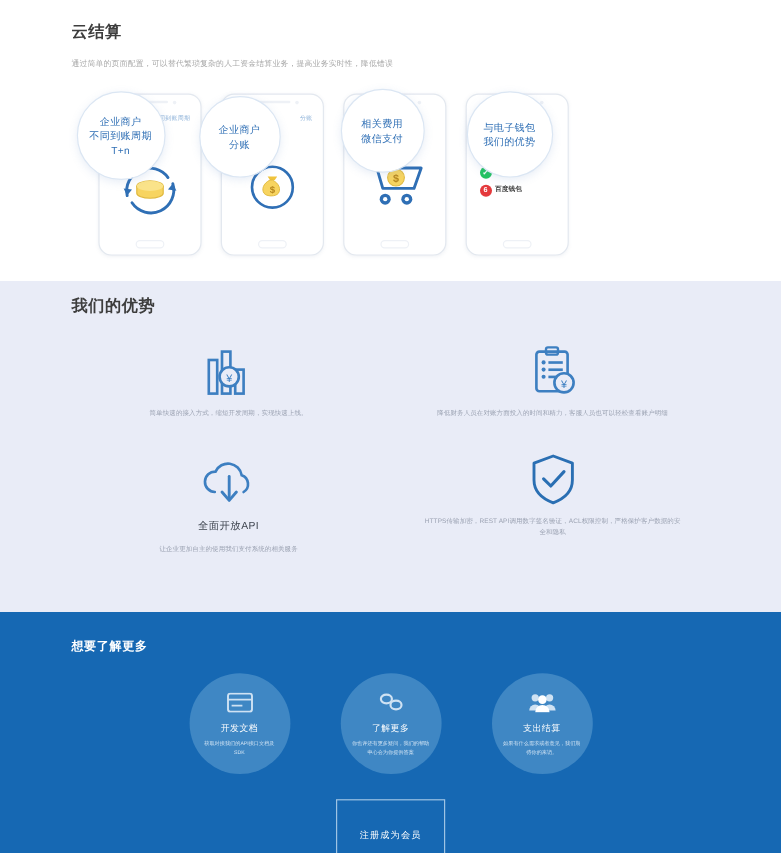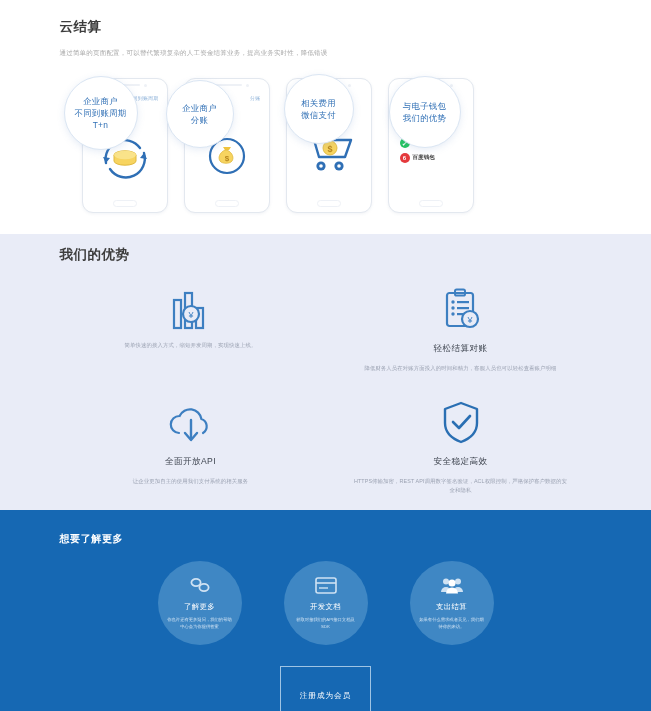--- a/index.html
+++ b/index.html
@@ -327,21 +327,20 @@
               <circle cx="13" cy="14" r="1.7" fill="#3d7fc1"></circle>
               <rect x="17" y="13" width="12" height="2.2" fill="#3d7fc1"></rect>
               <circle cx="13" cy="20" r="1.7" fill="#3d7fc1"></circle>
               <rect x="17" y="19" width="12" height="2.2" fill="#3d7fc1"></rect>
               <circle cx="13" cy="26" r="1.7" fill="#3d7fc1"></circle>
               <rect x="17" y="25" width="8" height="2.2" fill="#3d7fc1"></rect>
               <circle cx="30" cy="31" r="8" fill="#e9ecf7" stroke="#3d7fc1" stroke-width="2.2"></circle>
               <text x="30" y="35" font-size="9" fill="#3d7fc1" text-anchor="middle" font-family="Liberation Sans, sans-serif">¥</text>
             </svg>
           </div>
-          <div class="adv-h">轻松结算对账</div>
           <div class="adv-p">降低财务人员在对账方面投入的时间和精力，客服人员也可以轻松查看账户明细</div>
         </div>
 
         <div class="adv-cell">
           <div class="adv-icon">
             <svg width="48" height="40" viewBox="0 0 48 40">
               <path d="M12 28 a8.5 8.5 0 0 1 .6 -17 a11.5 11.5 0 0 1 21.8 3 a7.8 7.8 0 0 1 1.6 14" fill="none" stroke="#3d7fc1" stroke-width="2.2" stroke-linecap="round"></path>
               <line x1="24" y1="15" x2="24" y2="34" stroke="#3d7fc1" stroke-width="2.4" stroke-linecap="round"></line>
               <path d="M18 28 l6 7 l6 -7" fill="none" stroke="#3d7fc1" stroke-width="2.4" stroke-linecap="round" stroke-linejoin="round"></path>
             </svg>
@@ -350,55 +349,54 @@
           <div class="adv-p">让企业更加自主的使用我们支付系统的相关服务</div>
         </div>
 
         <div class="adv-cell">
           <div class="adv-icon">
             <svg width="40" height="44" viewBox="0 0 40 44">
               <path d="M20 2 L36 8 v14 c0 10 -8 16 -16 19 C12 38 4 32 4 22 V8 z" fill="none" stroke="#2a6fb3" stroke-width="2.4" stroke-linejoin="round"></path>
               <path d="M12 21 l6 6 l11 -12" fill="none" stroke="#2a6fb3" stroke-width="2.6" stroke-linecap="round" stroke-linejoin="round"></path>
             </svg>
           </div>
-          <div class="adv-h">安全稳定高效</div>
           <div class="adv-p">HTTPS传输加密，REST API调用数字签名验证，ACL权限控制，严格保护客户数据的安全和隐私</div>
         </div>
 
       </div>
     </div>
   </section>
 
   <section class="sec-more">
     <div class="inner">
       <div class="more-title">想要了解更多</div>
 
       <div class="circles">
-
-        <div class="circ">
-          <div class="circ-ico">
-            <svg width="22" height="16" viewBox="0 0 22 16">
-              <ellipse cx="7" cy="5.5" rx="4.6" ry="3.6" fill="none" stroke="#cfe2f3" stroke-width="1.8"></ellipse>
-              <ellipse cx="15" cy="10.5" rx="4.6" ry="3.6" fill="none" stroke="#cfe2f3" stroke-width="1.8"></ellipse>
-            </svg>
-          </div>
-          <div class="circ-h">了解更多</div>
-          <div class="circ-p">你也许还有更多疑问，我们的帮助中心会为你提供答案</div>
-        </div>
 
         <div class="circ">
           <div class="circ-ico">
             <svg width="22" height="17" viewBox="0 0 22 17">
               <rect x="1" y="1" width="20" height="15" rx="2" fill="none" stroke="#cfe2f3" stroke-width="1.6"></rect>
               <line x1="1" y1="6" x2="21" y2="6" stroke="#cfe2f3" stroke-width="1.6"></line>
               <line x1="4" y1="11" x2="13" y2="11" stroke="#cfe2f3" stroke-width="1.4"></line>
             </svg>
           </div>
           <div class="circ-h">开发文档</div>
           <div class="circ-p">获取对接我们的API接口文档及SDK</div>
+        </div>
+
+        <div class="circ">
+          <div class="circ-ico">
+            <svg width="22" height="16" viewBox="0 0 22 16">
+              <ellipse cx="7" cy="5.5" rx="4.6" ry="3.6" fill="none" stroke="#cfe2f3" stroke-width="1.8"></ellipse>
+              <ellipse cx="15" cy="10.5" rx="4.6" ry="3.6" fill="none" stroke="#cfe2f3" stroke-width="1.8"></ellipse>
+            </svg>
+          </div>
+          <div class="circ-h">了解更多</div>
+          <div class="circ-p">你也许还有更多疑问，我们的帮助中心会为你提供答案</div>
         </div>
 
         <div class="circ">
           <div class="circ-ico">
             <svg width="24" height="17" viewBox="0 0 24 17">
               <circle cx="6" cy="4.5" r="3" fill="#cfe2f3"></circle>
               <path d="M1 15 a5 5 0 0 1 10 0 z" fill="#cfe2f3"></path>
               <circle cx="18" cy="4.5" r="3" fill="#cfe2f3"></circle>
               <path d="M13 15 a5 5 0 0 1 10 0 z" fill="#cfe2f3"></path>
               <circle cx="12" cy="6" r="3.6" fill="#ffffff"></circle>

